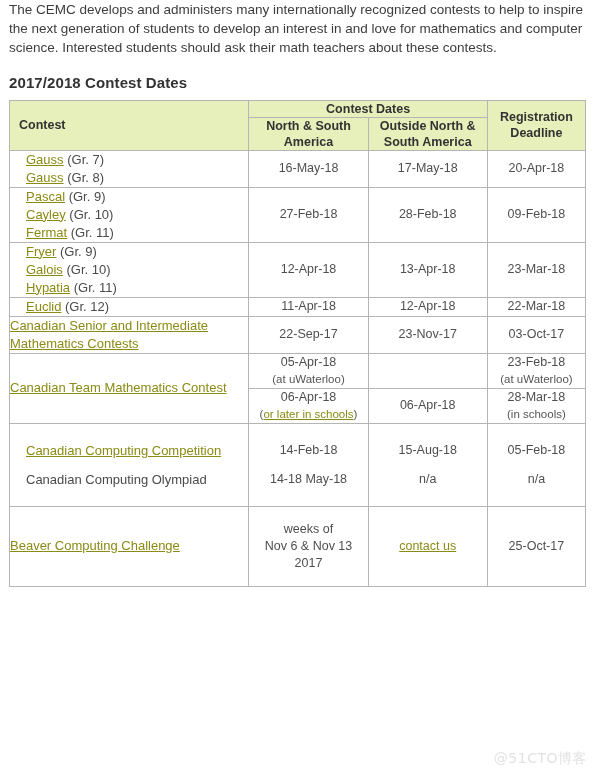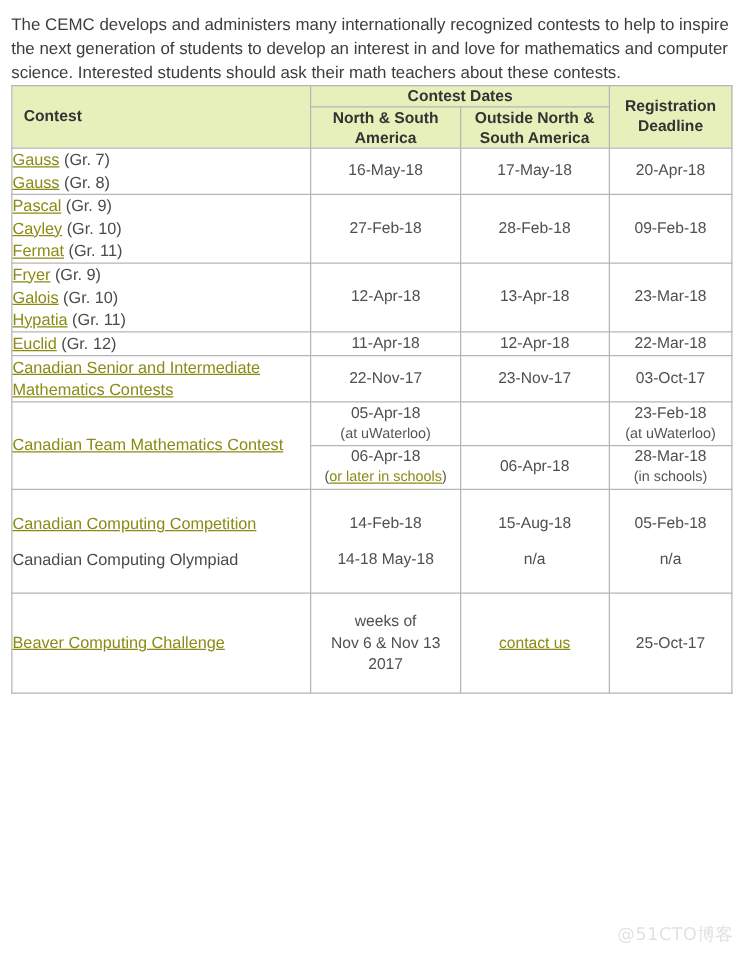--- a/index.html
+++ b/index.html
@@ -10,21 +10,21 @@
   body {
     width: 595px;
     height: 769px;
     font-family: "Liberation Sans", sans-serif;
     color: #3b3b3b;
     position: relative;
     overflow: hidden;
   }
 
   .page {
-    padding: 10px 9px 0 9px;
+    padding: 0 9px 0 9px;
     box-sizing: border-box;
     width: 595px;
   }
 
   .intro {
     font-size: 13.5px;
     line-height: 19.2px;
     color: #3d3d3d;
     margin: 0 0 0 0;
     width: 578px;
@@ -90,40 +90,41 @@
   .note {
     font-size: 11.5px;
     color: #555555;
   }
   .plain {
     color: #4a4a4a;
   }
   .sub {
     display: block;
   }
-  .rowline { display:block; }
+  .rowline { display:block;margin-left:16px; }
 
   .watermark {
     position: absolute;
     right: 8px;
-    bottom: 12px;
+    bottom: 1px;
     font-size: 14px;
     color: #e2e2e2;
     letter-spacing: 0.5px;
     font-family: "DejaVu Sans", sans-serif;
     user-select: none;
   }
 </style>
 </head>
 <body>
 
 <div class="page">
 
   <p class="intro">The CEMC develops and administers many internationally recognized contests to help to inspire the next generation of students to develop an interest in and love for mathematics and computer science. Interested students should ask their math teachers about these contests.</p>
 
+  <h2 class="section-title">2017/2018 Contest Dates</h2>
 
   <table class="contest">
     <colgroup>
       <col style="width:239px">
       <col style="width:119px">
       <col style="width:119px">
       <col style="width:98px">
     </colgroup>
     <thead>
       <tr>
@@ -176,21 +177,21 @@
         </td>
         <td class="date">11-Apr-18</td>
         <td class="date">12-Apr-18</td>
         <td class="date">22-Mar-18</td>
       </tr>
 
       <tr>
         <td class="name">
           <a class="lnk" href="#">Canadian Senior and Intermediate  Mathematics Contests</a>
         </td>
-        <td class="date">22-Nov-17</td>
+        <td class="date">22-Sep-17</td>
         <td class="date">23-Nov-17</td>
         <td class="date">03-Oct-17</td>
       </tr>
 
       <tr>
         <td class="name" rowspan="2">
           <a class="lnk" href="#">Canadian Team Mathematics Contest</a>
         </td>
         <td class="date">
           <span class="sub">05-Apr-18</span>

